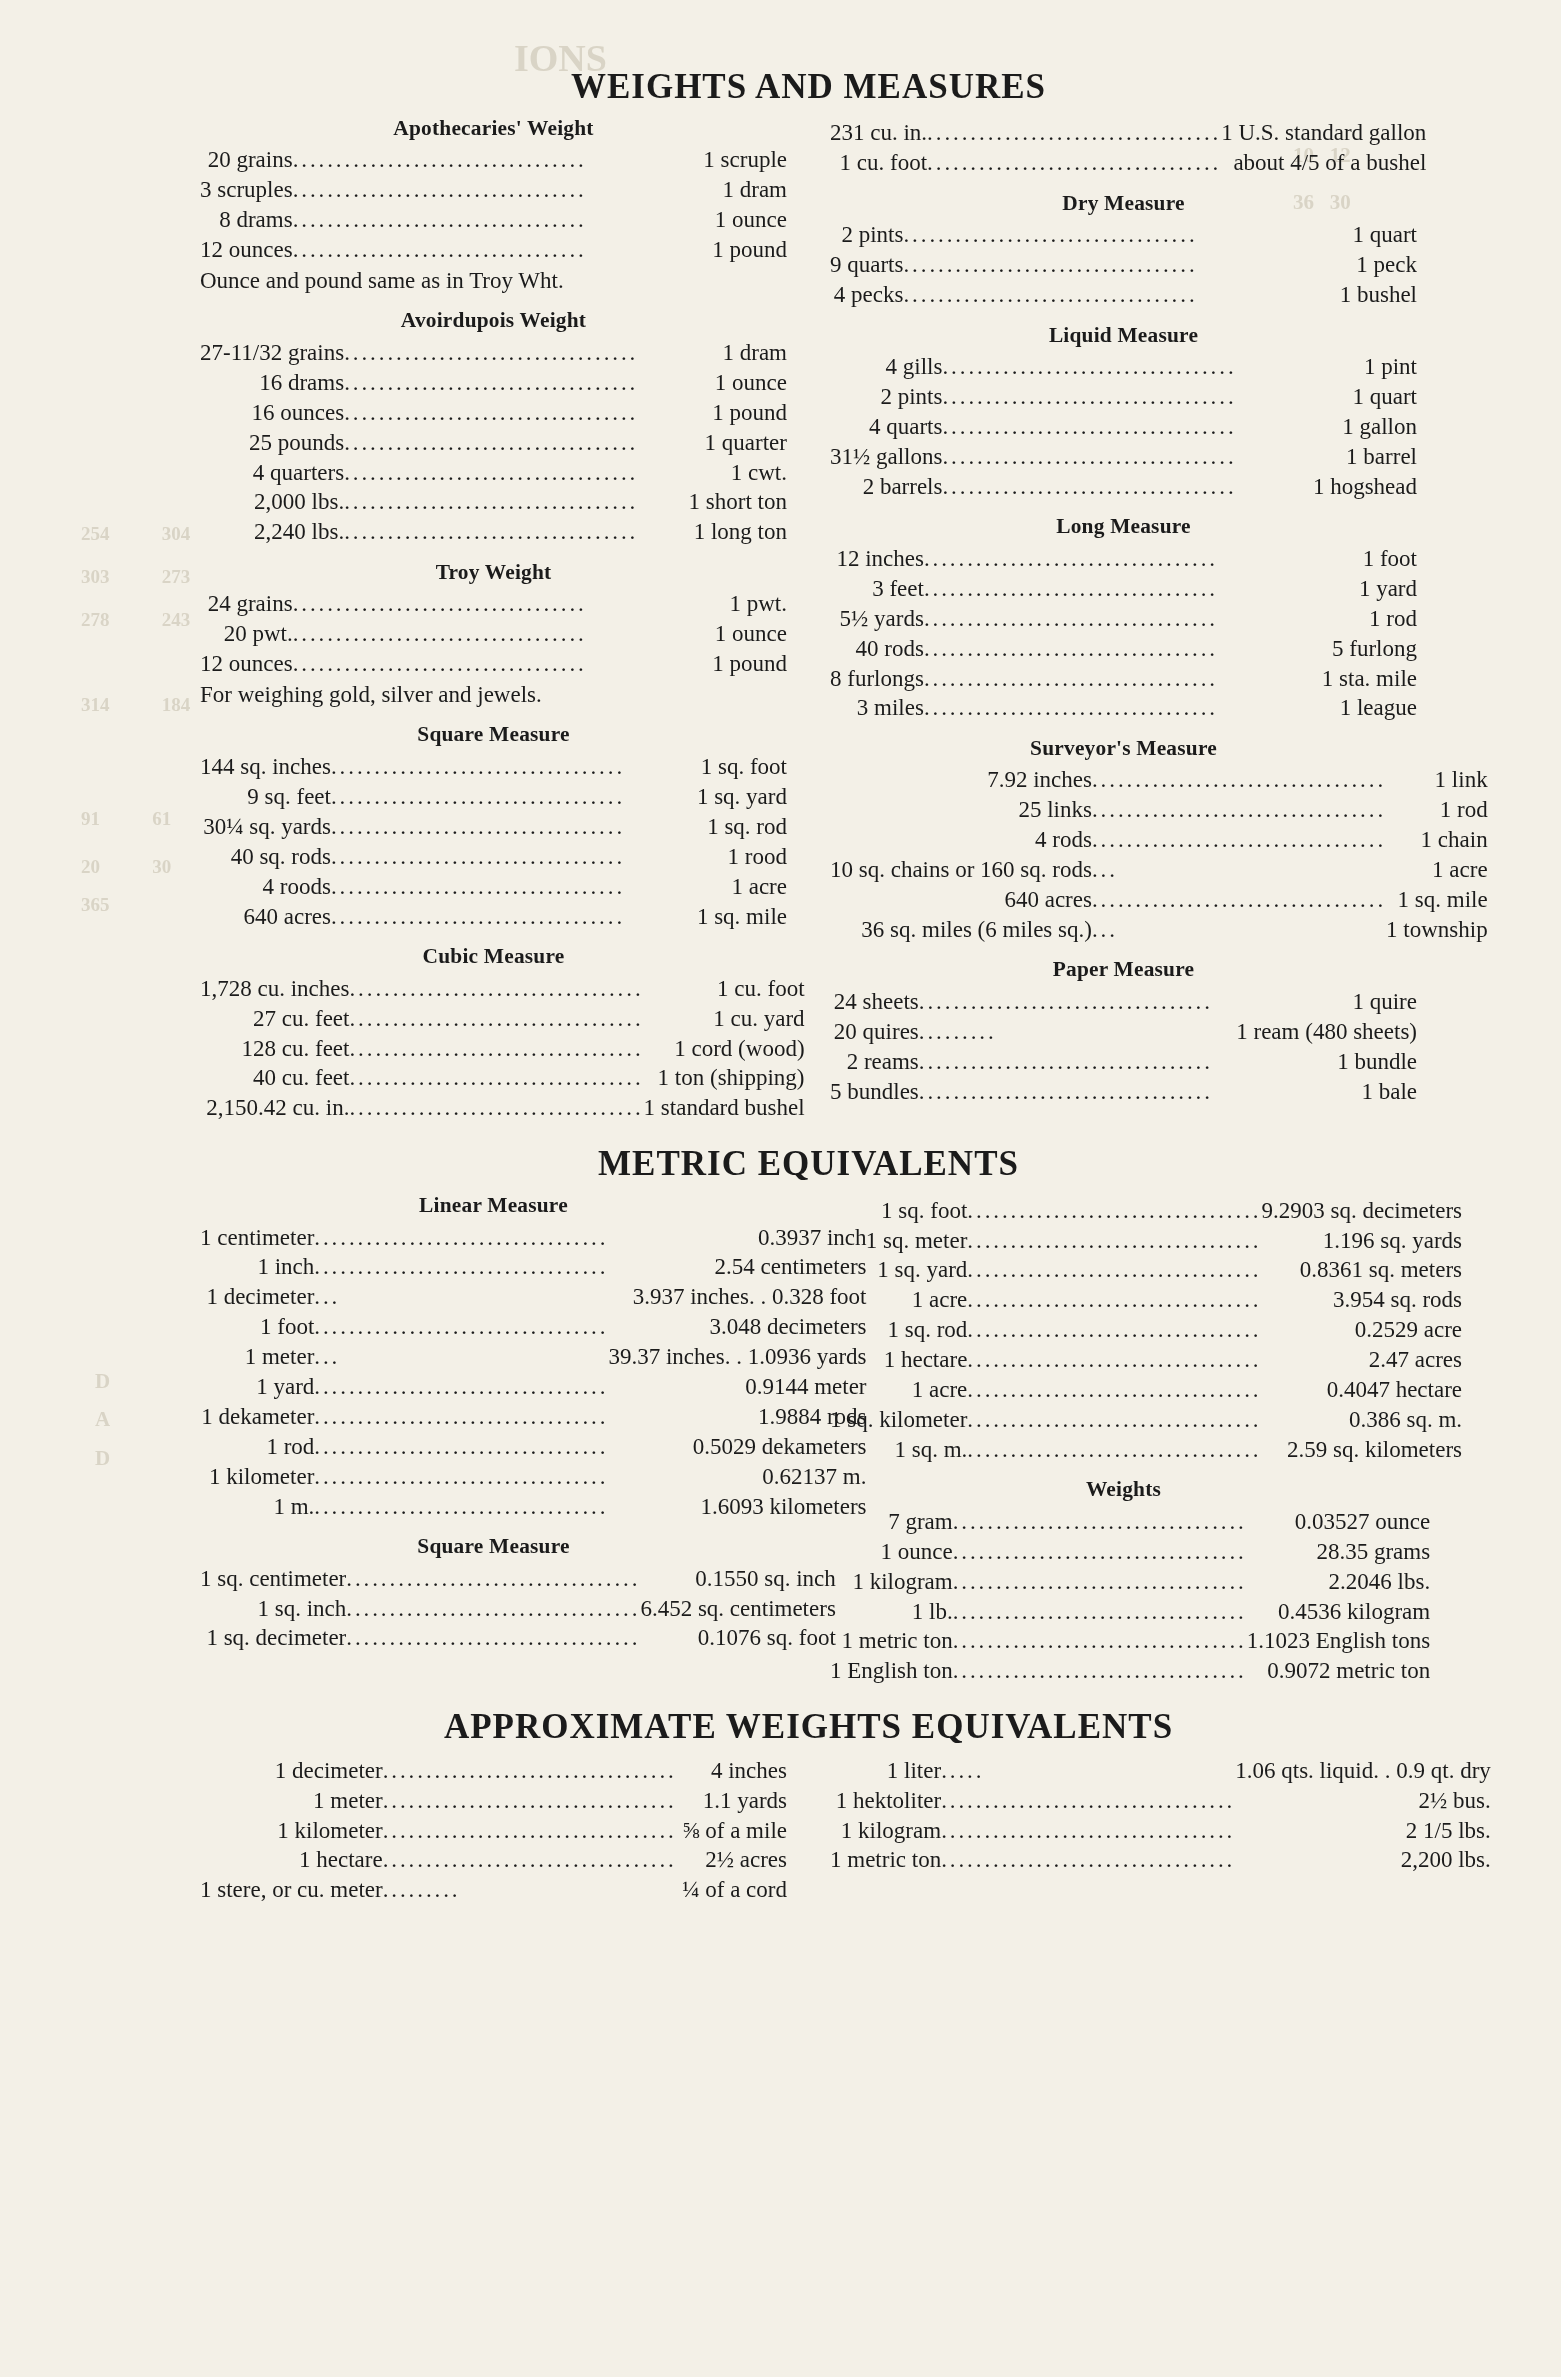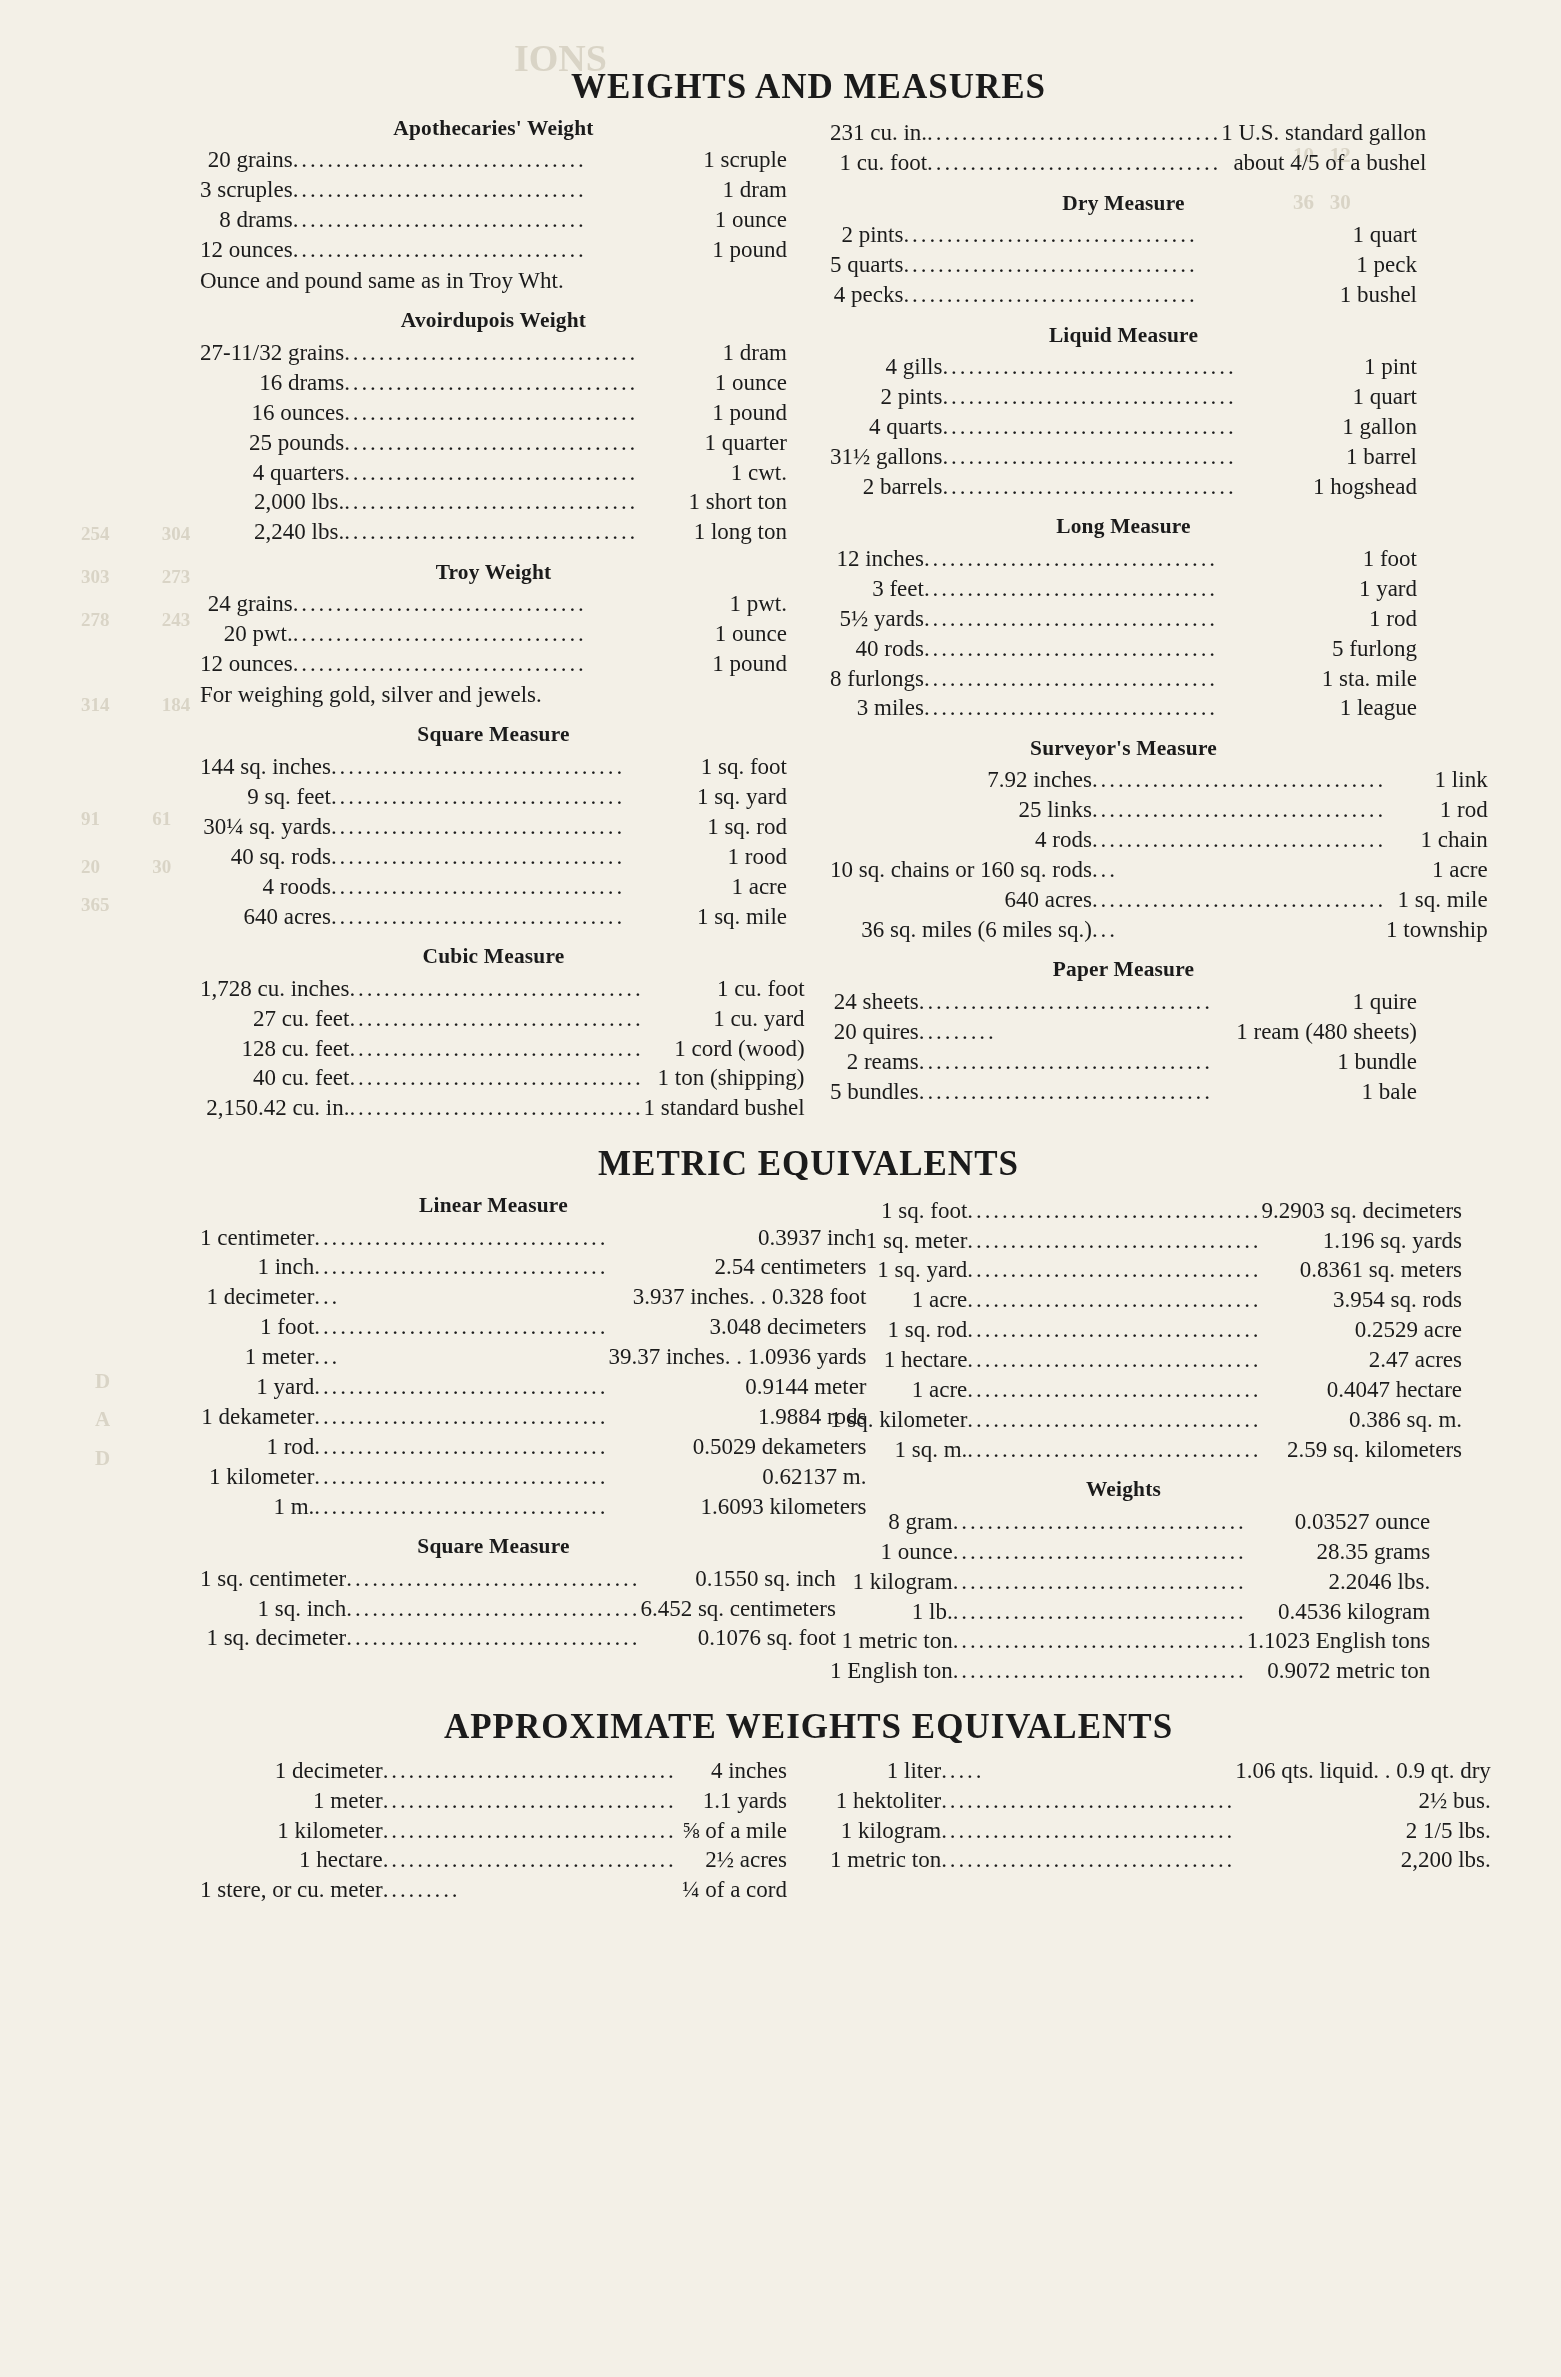--- a/index.html
+++ b/index.html
@@ -372,21 +372,21 @@
         <table class="conv">
           <tbody>
               <tr>
                 <td class="lhs">2 pints</td>
                 <td class="dots">
                   <span class="d">..................................</span>
                 </td>
                 <td class="rhs">1 quart</td>
               </tr>
           <tr>
-                <td class="lhs">5 quarts</td>
+                <td class="lhs">9 quarts</td>
                 <td class="dots">
                   <span class="d">..................................</span>
                 </td>
                 <td class="rhs">1 peck</td>
               </tr>
           <tr>
                 <td class="lhs">4 pecks</td>
                 <td class="dots">
                   <span class="d">..................................</span>
                 </td>
@@ -746,21 +746,21 @@
                 </td>
                 <td class="rhs">2.59 sq. kilometers</td>
               </tr>
         </tbody>
           </table>
 
         <h2 class="sub">Weights</h2>
         <table class="conv">
           <tbody>
               <tr>
-                <td class="lhs">8 gram</td>
+                <td class="lhs">7 gram</td>
                 <td class="dots">
                   <span class="d">..................................</span>
                 </td>
                 <td class="rhs">0.03527 ounce</td>
               </tr>
           <tr>
                 <td class="lhs">1 ounce</td>
                 <td class="dots">
                   <span class="d">..................................</span>
                 </td>

